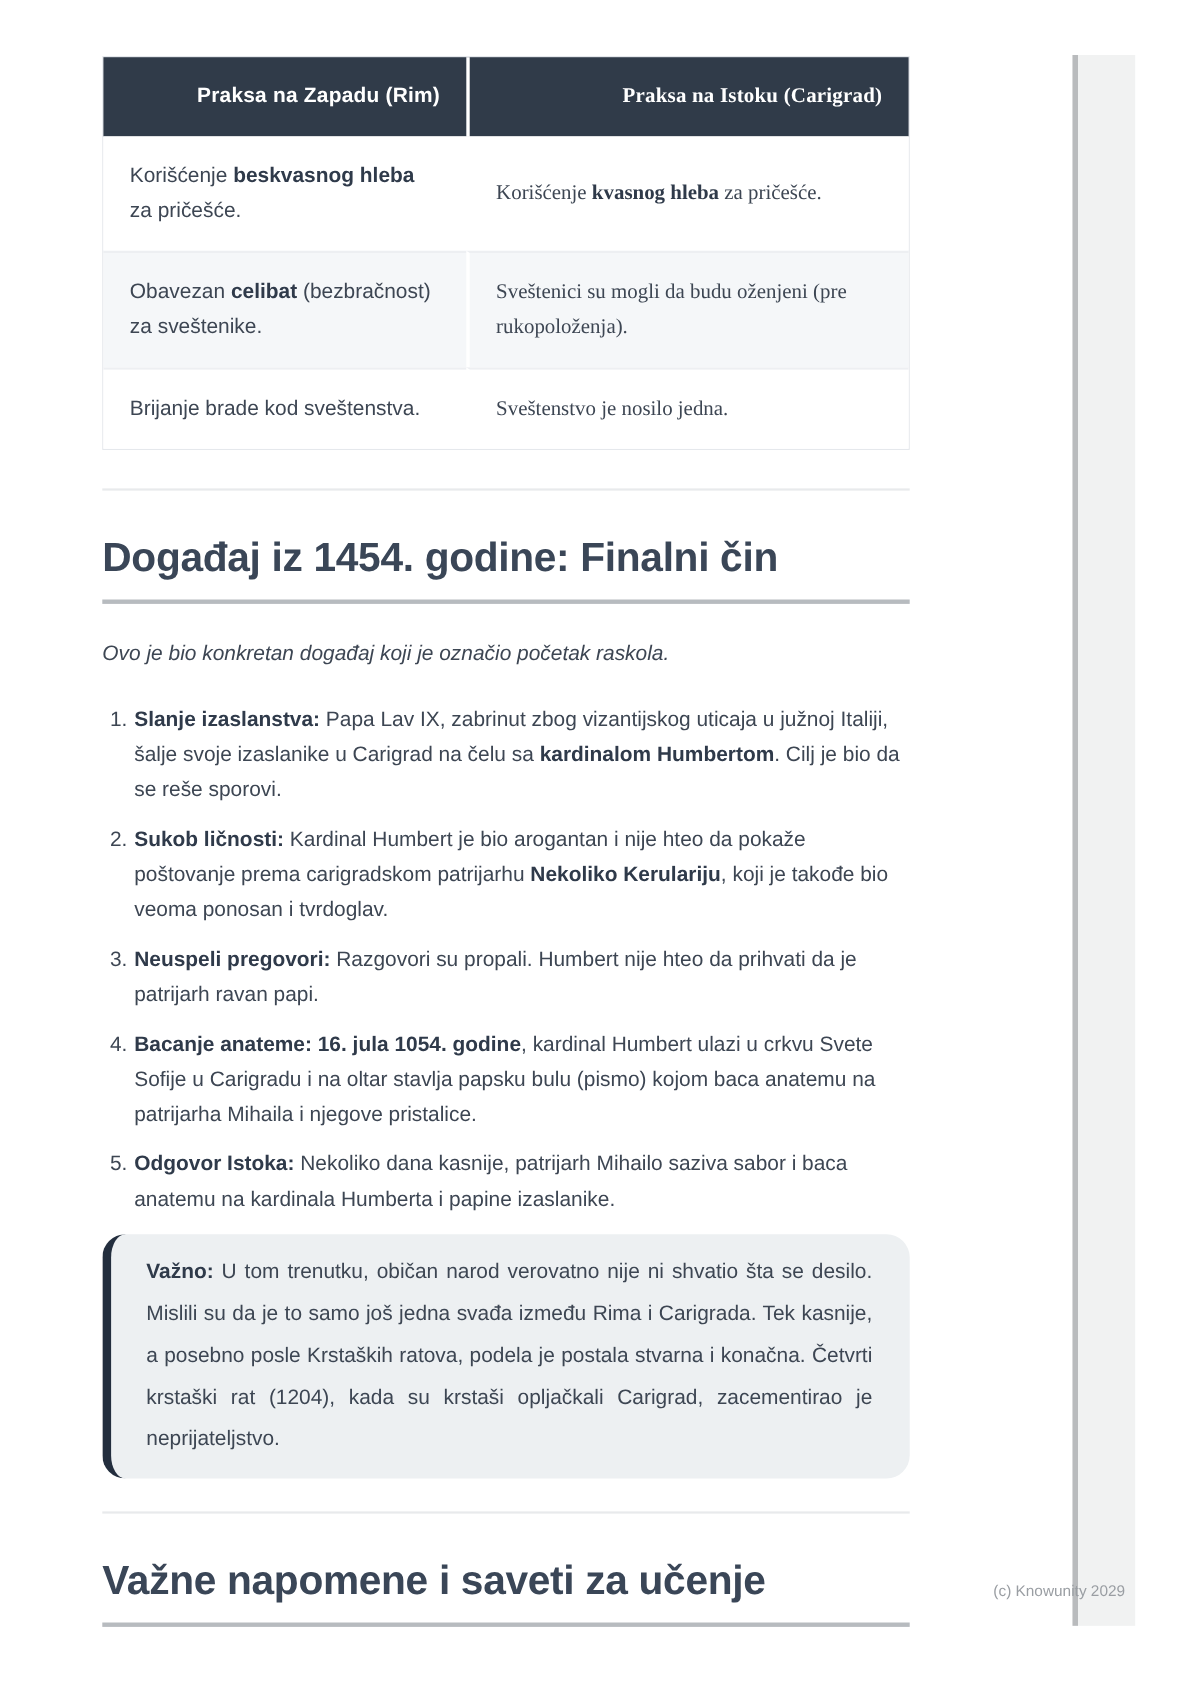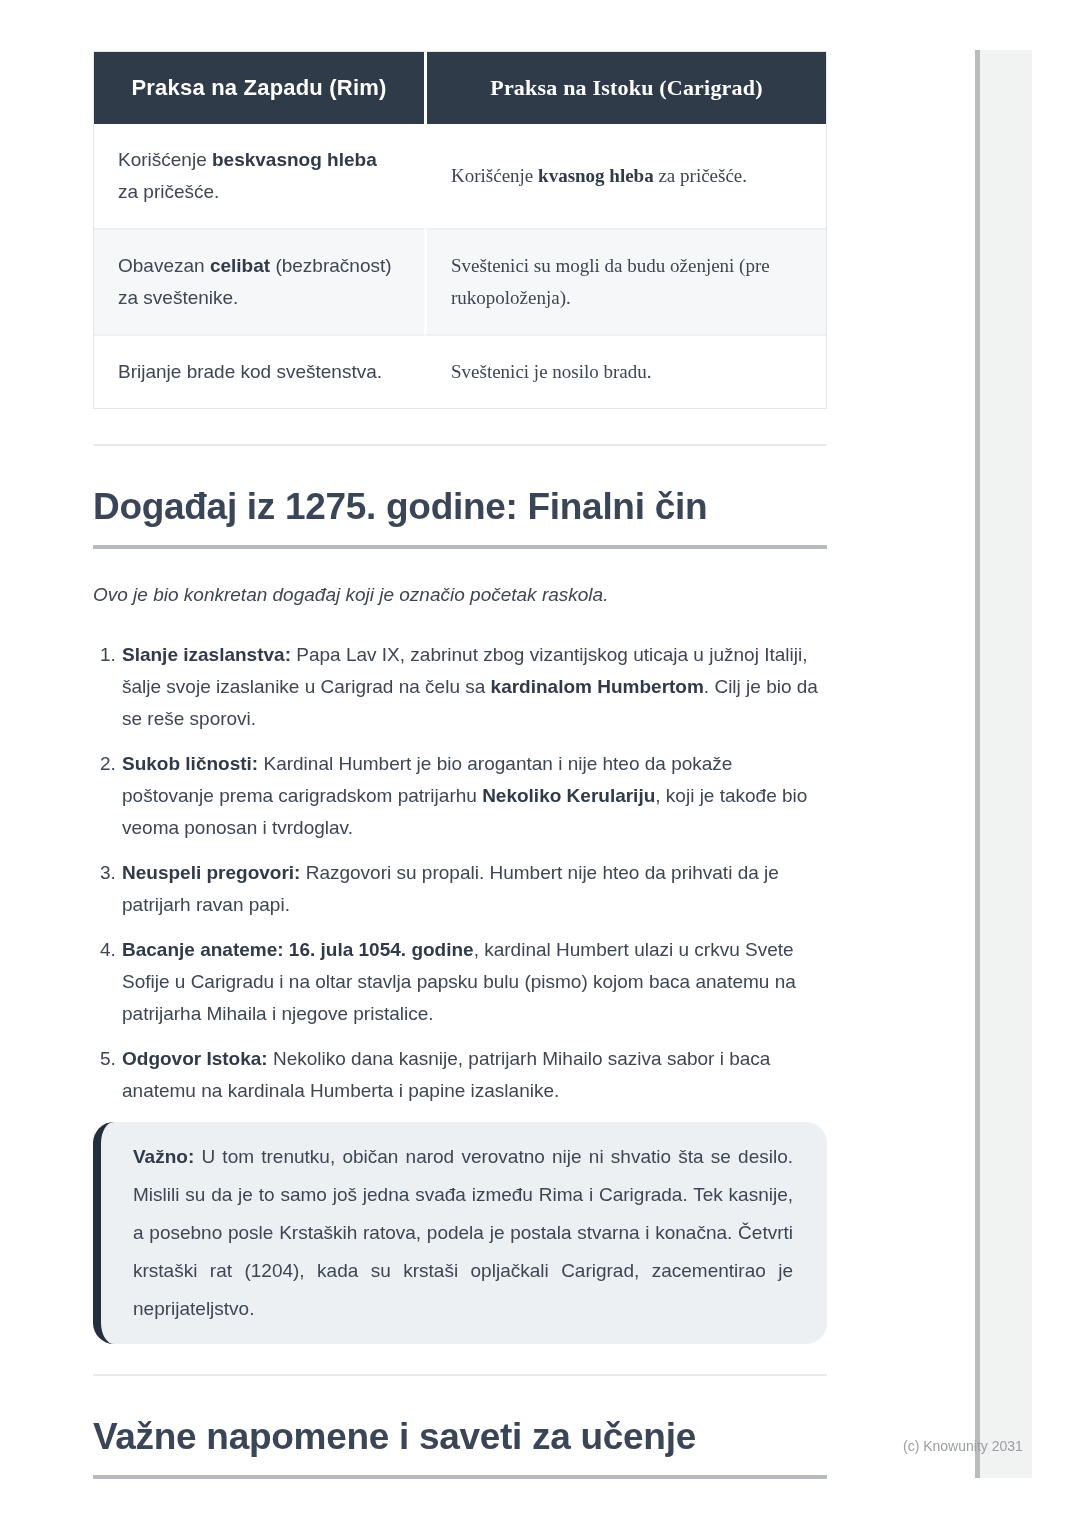--- a/index.html
+++ b/index.html
@@ -22,23 +22,23 @@
     width: 100%;
     border-collapse: separate;
     border-spacing: 0;
     table-layout: fixed;
     border: 1px solid #e3e6ea;
   }
   table.compare col.c-west { width: 330px; }
   table.compare th {
     background: var(--table_header_bg, #303b49);
     color: var(--table_header_text, #ffffff);
-    font-size: 22px;
+    font-size: 19px;
     font-weight: 700;
-    text-align: center;
+    text-align: right;
     height: 72px;
     padding: 0 24px;
     vertical-align: middle;
     letter-spacing: 0.2px;
   }
   table.compare td {
     font-size: 19px;
     line-height: 32px;
     color: var(--body_text, #3d4653);
     padding: 20px 24px;
@@ -151,28 +151,28 @@
         <tr>
     <td class="west cell-west">Korišćenje <strong>beskvasnog hleba</strong> za pričešće.</td>
     <td class="east cell-east">Korišćenje <strong>kvasnog hleba</strong> za pričešće.</td>
   </tr>
         <tr class="alt">
     <td class="west cell-west">Obavezan <strong>celibat</strong> (bezbračnost) za sveštenike.</td>
     <td class="east cell-east">Sveštenici su mogli da budu oženjeni (pre rukopoloženja).</td>
   </tr>
         <tr>
     <td class="west cell-west">Brijanje brade kod sveštenstva.</td>
-    <td class="east cell-east">Sveštenici je nosilo bradu.</td>
+    <td class="east cell-east">Sveštenstvo je nosilo jedna.</td>
   </tr>
       </tbody>
   </table>
 
   <hr class="divider">
 
-  <h2>Događaj iz 1275. godine: Finalni čin</h2>
+  <h2>Događaj iz 1454. godine: Finalni čin</h2>
   <div class="h2-rule"></div>
 
   <p class="intro">Ovo je bio konkretan događaj koji je označio početak raskola.</p>
 
   <ol class="steps" id="event-list">
       <li>
     <span class="num">1.</span>
     <span class="li-text"><strong>Slanje izaslanstva:</strong> Papa Lav IX, zabrinut zbog vizantijskog uticaja u južnoj Italiji, šalje svoje izaslanike u Carigrad na čelu sa <strong>kardinalom Humbertom</strong>. Cilj je bio da se reše sporovi.</span>
   </li>
       <li>
@@ -199,13 +199,13 @@
 
   <hr class="divider d2">
 
   <h2>Važne napomene i saveti za učenje</h2>
   <div class="h2-rule"></div>
 
 </div>
 
 <div class="side-strip"></div>
 
-<div class="watermark">(c) Knowunity 2031</div>
+<div class="watermark">(c) Knowunity 2029</div>
 
 </body></html>

